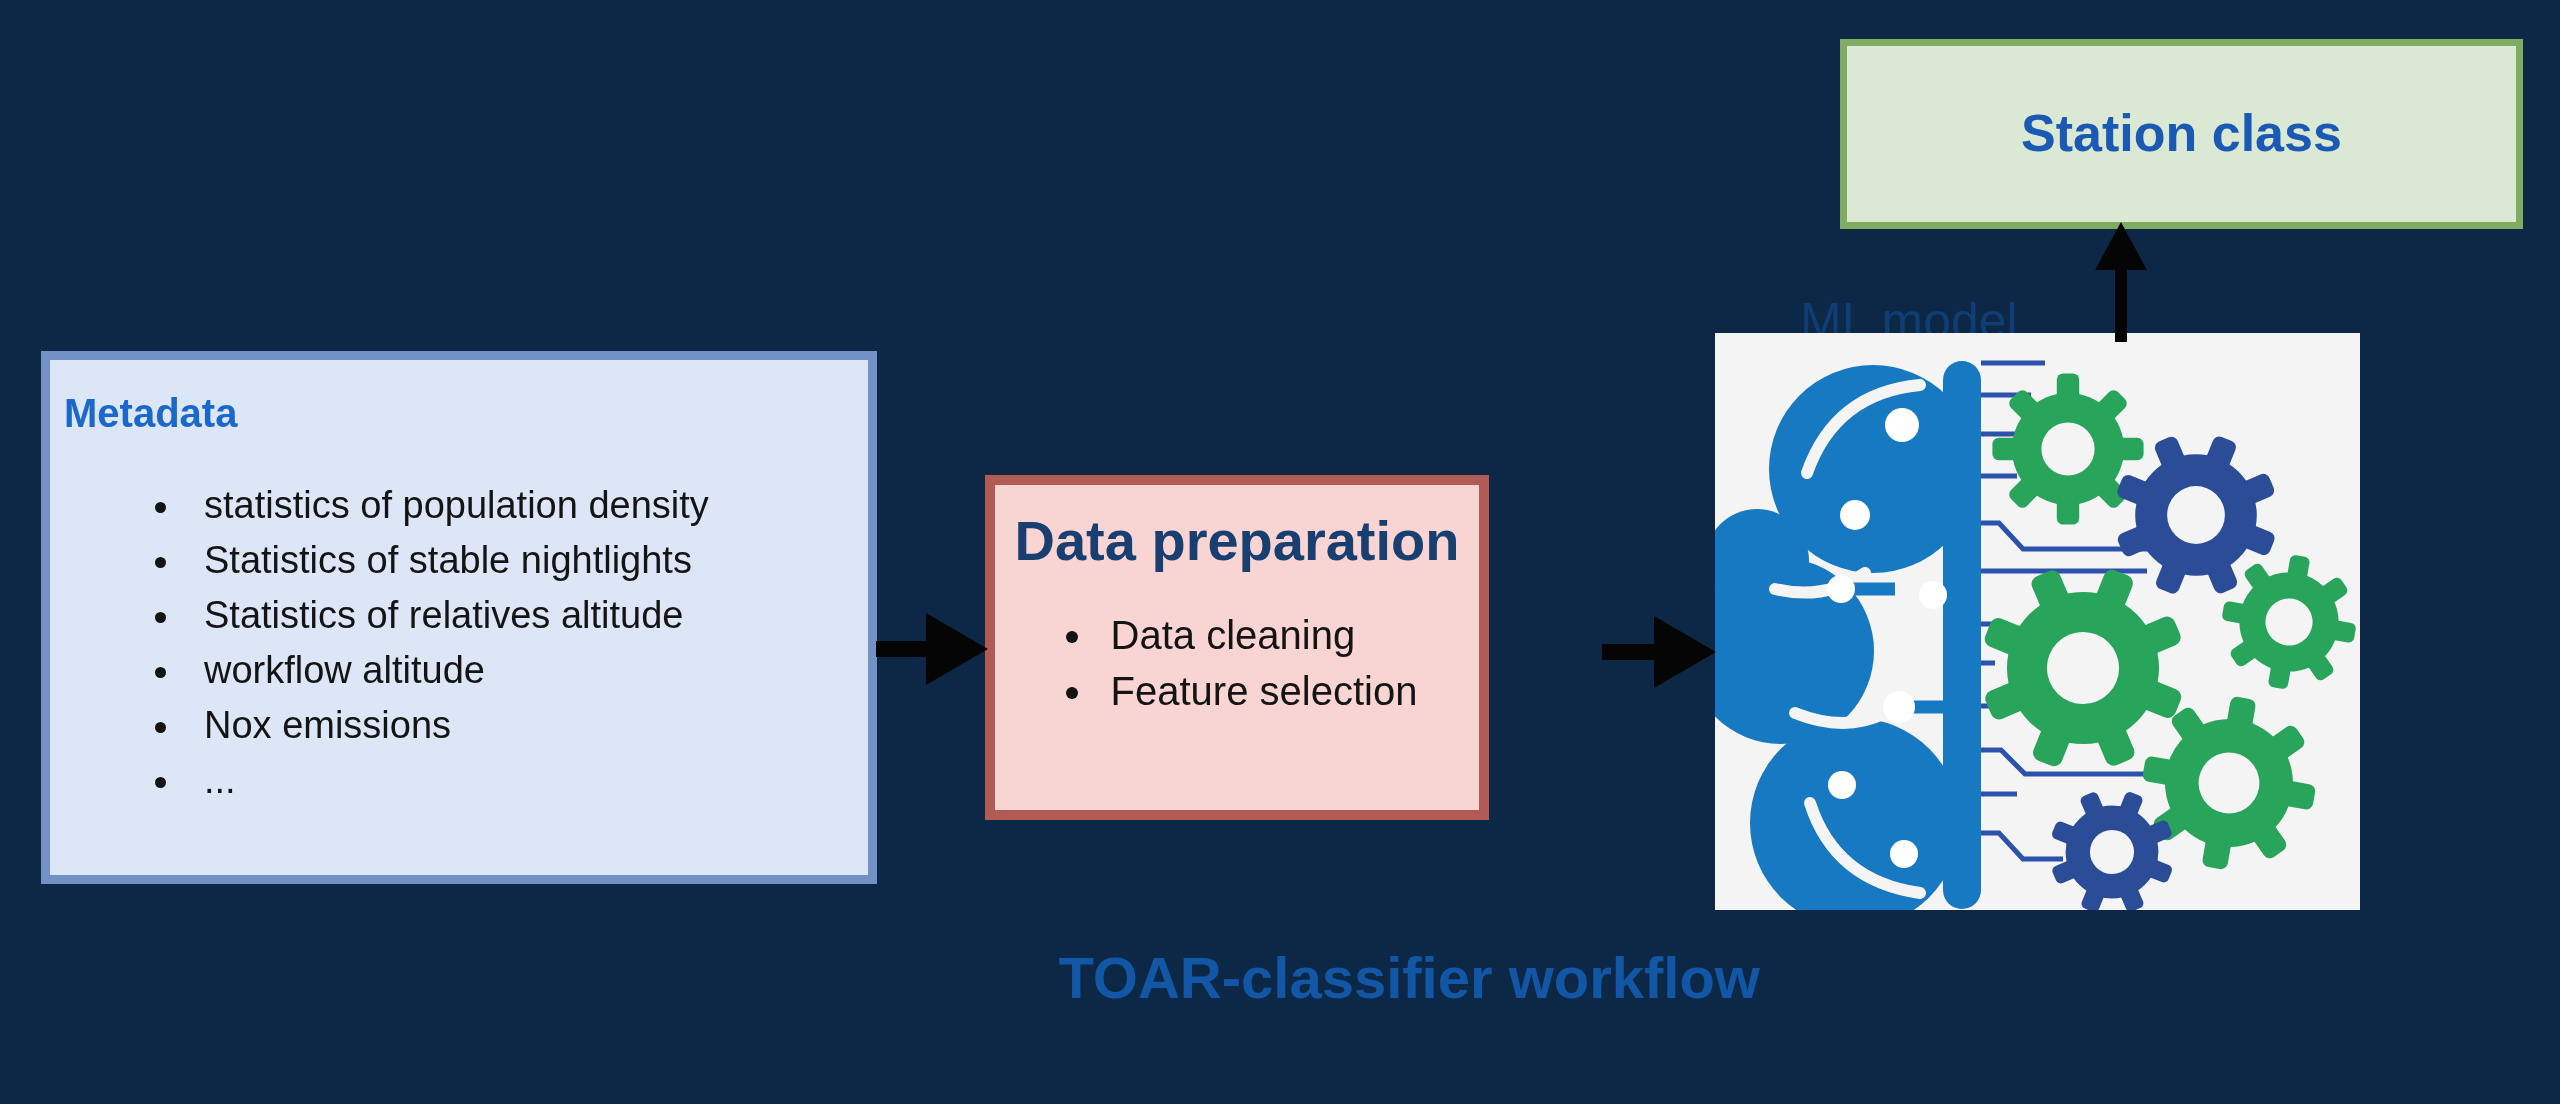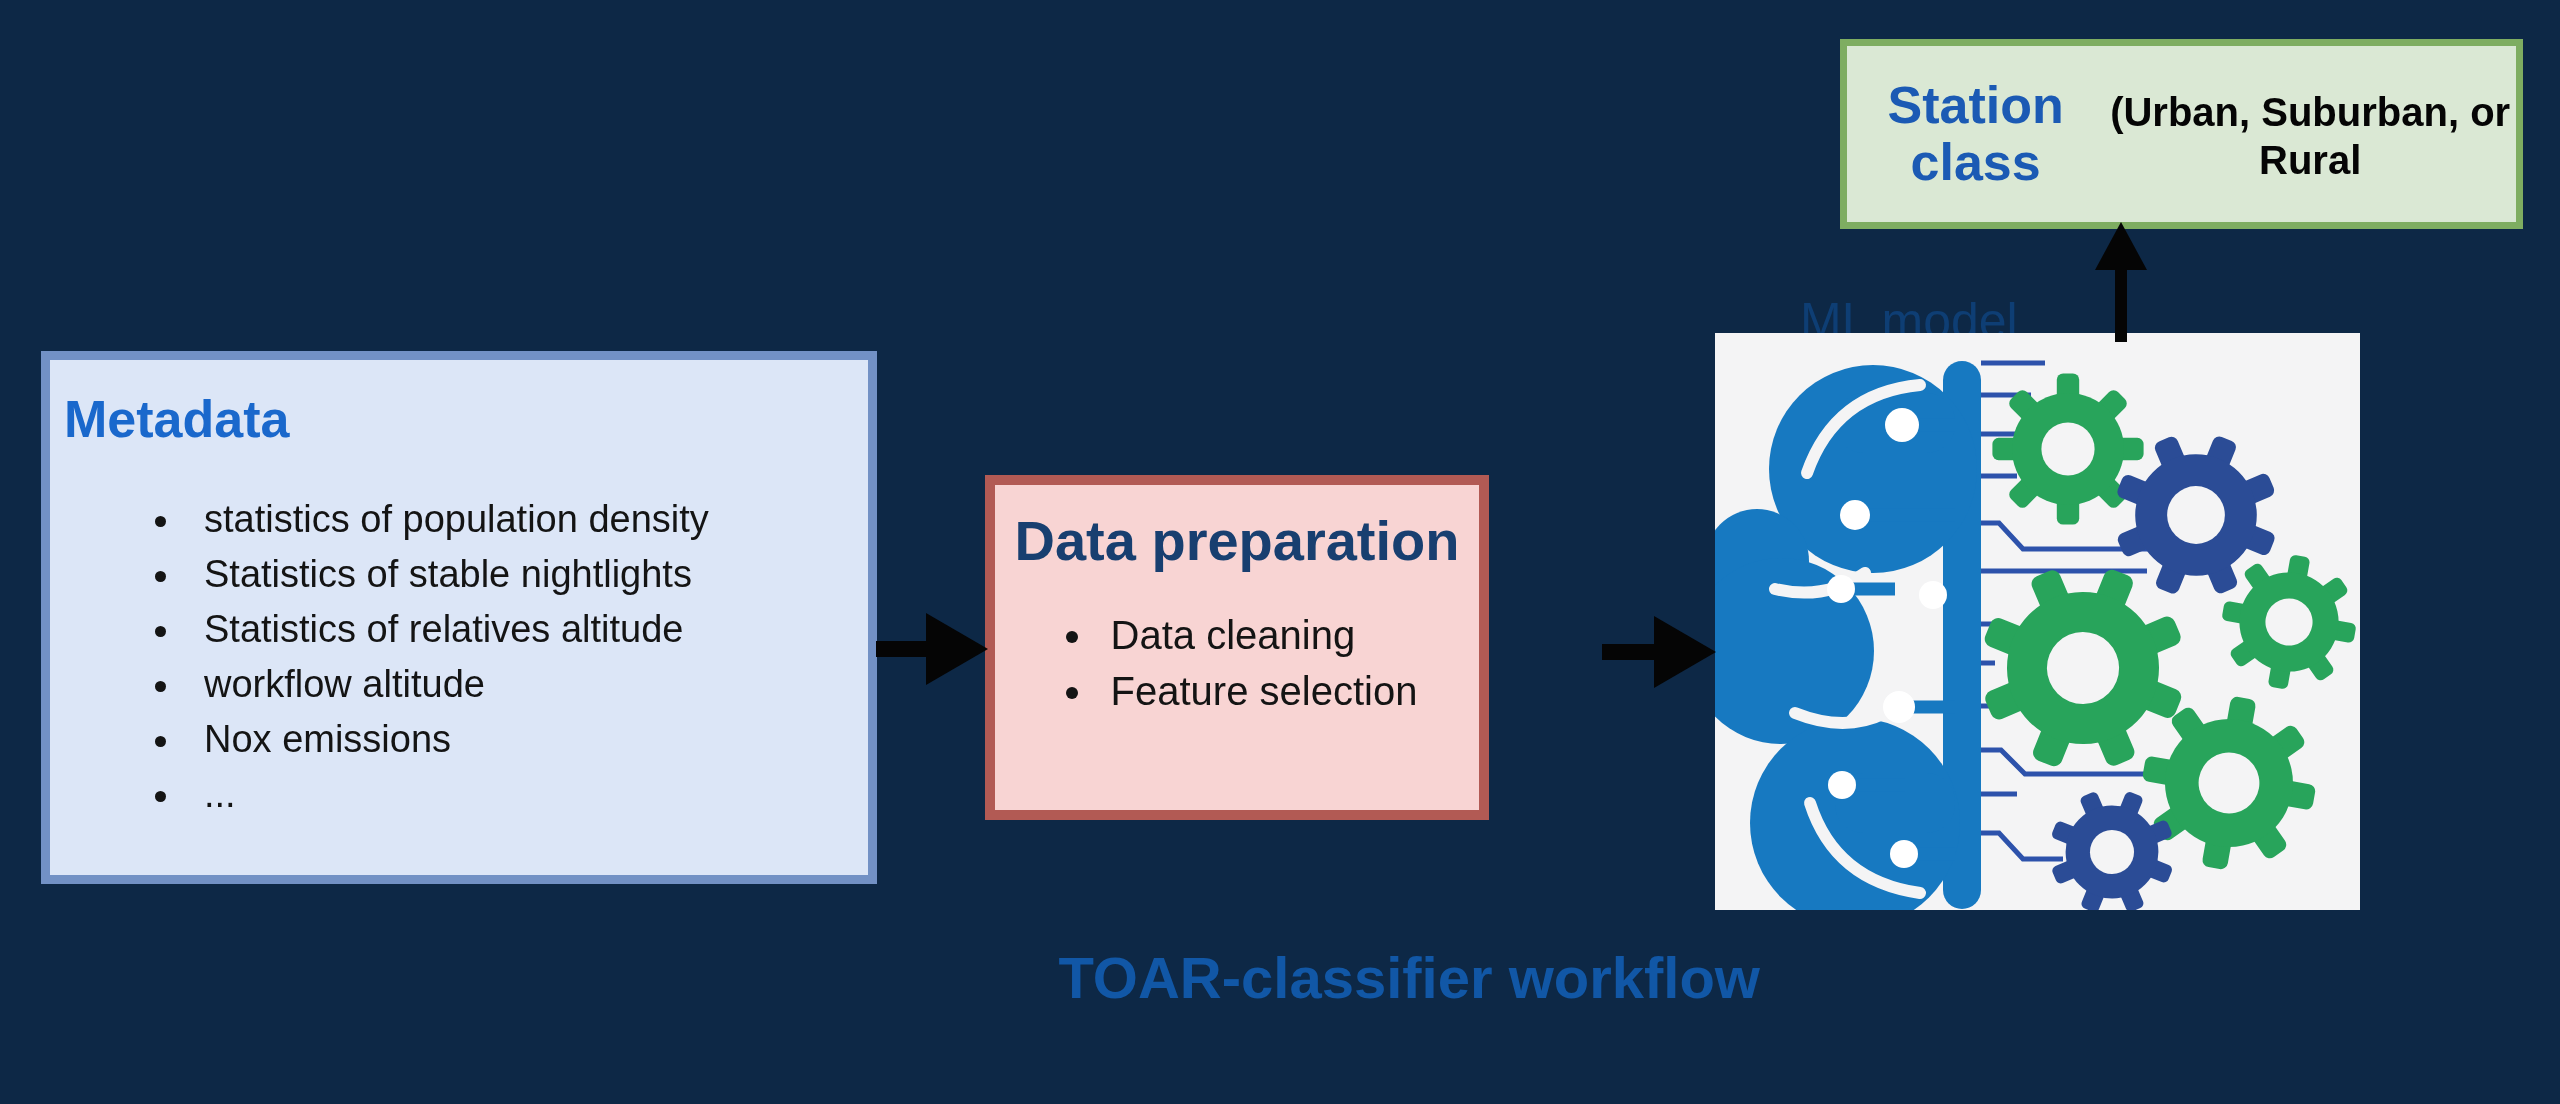--- a/index.html
+++ b/index.html
@@ -3,21 +3,21 @@
 <meta charset="utf-8">
 <style>
   html,body{margin:0;padding:0;background:#0d2846;}
   #canvas{position:relative;width:2560px;height:1104px;background:#0d2846;overflow:hidden;
           font-family:"Liberation Sans", sans-serif;}
 
   
   .box{position:absolute;box-sizing:border-box;}
   #metadata-box{left:41px;top:351px;width:836px;height:533px;
       background:#dce6f7;border:9px solid #7291c5;padding:30px 18px 0 14px;}
-  #metadata-box .box-title{color:#1a68cc;font-size:52px;font-weight:bold;line-height:1.15;}
+  #metadata-box .box-title{color:#1a68cc;font-size:40px;font-weight:bold;line-height:1.15;}
   #metadata-box ul{margin:42px 0 0 0;padding-left:120px;color:#111;}
   #metadata-box li{font-size:38px;line-height:1.45;color:#141414;padding-left:20px;}
 
   #dataprep-box{left:985px;top:475px;width:504px;height:345px;
       background:#f8d4d3;border:10px solid #b25a54;padding:24px 10px 0 10px;text-align:center;}
   #dataprep-box .box-title{color:#183f70;font-size:56px;font-weight:bold;line-height:1.15;}
   #dataprep-box ul{margin:34px auto 0 auto;padding-left:40px;width:fit-content;text-align:left;}
   #dataprep-box li{font-size:40px;line-height:1.4;color:#141414;padding-left:14px;}
 
   #station-box{left:1840px;top:39px;width:683px;height:190px;
@@ -161,18 +161,17 @@
       <use href="#gear8" fill="#28a45b" transform="translate(514,450) scale(0.80) rotate(10)"></use>
       <use href="#gear8" fill="#2b4c96" transform="translate(397,519) scale(0.58) rotate(22)"></use>
     </svg>
   </div>
 
   <div class="shaft" id="arrow3-shaft"></div>
   <div class="head-up" id="arrow3-head"></div>
 
   <div class="box" id="station-box">
     <div class="box-title">Station class</div>
-    <div class="box-subtitle">(Urban, Suburban, or Rural</div>
   </div>
 
   <div id="toar-title">TOAR-classifier workflow</div>
 
 </div>
 
 </body></html>

